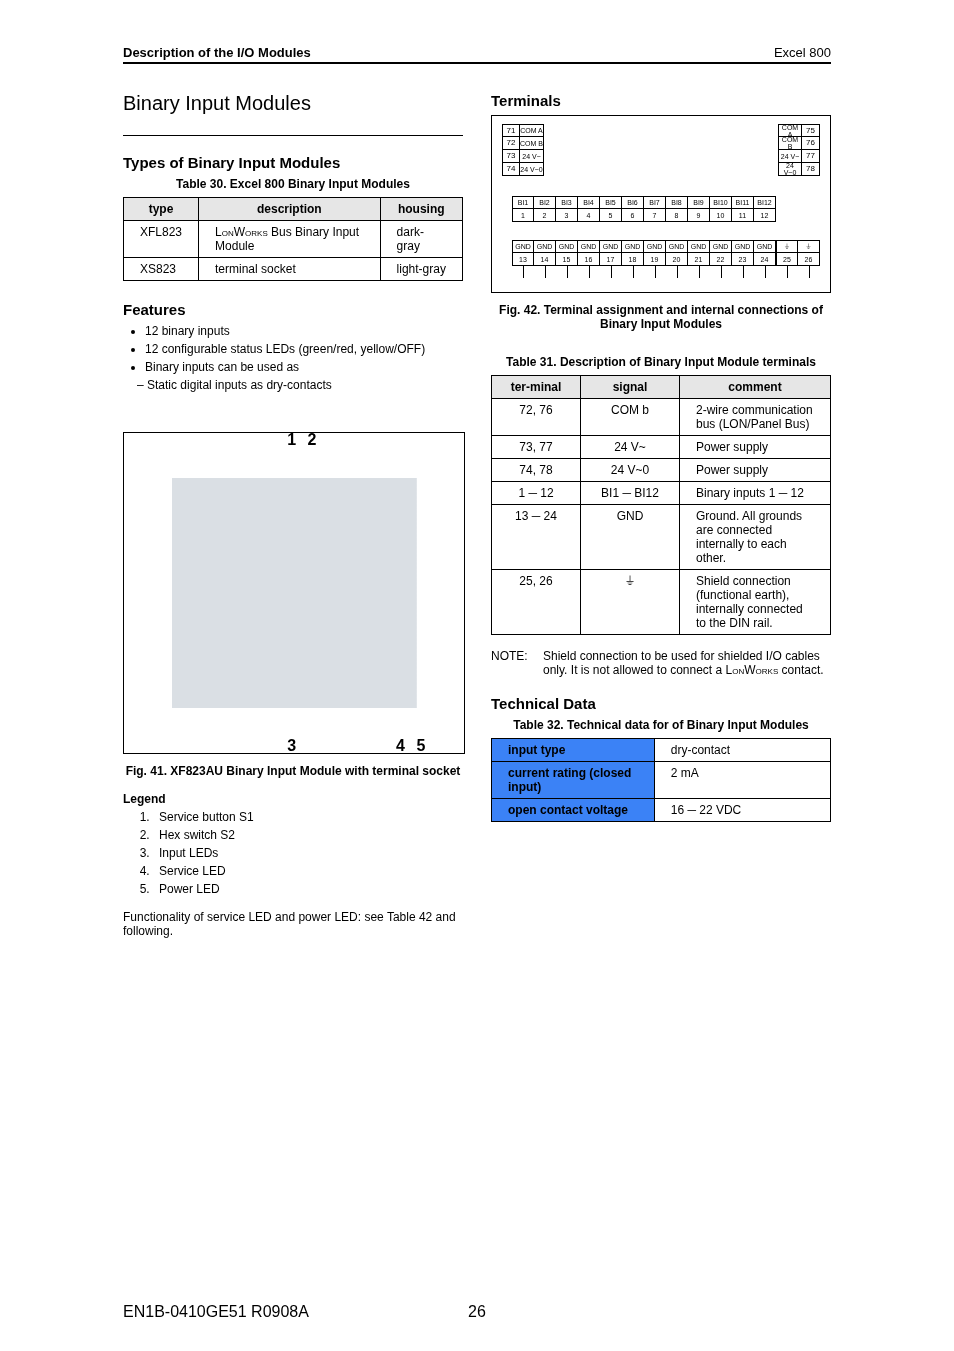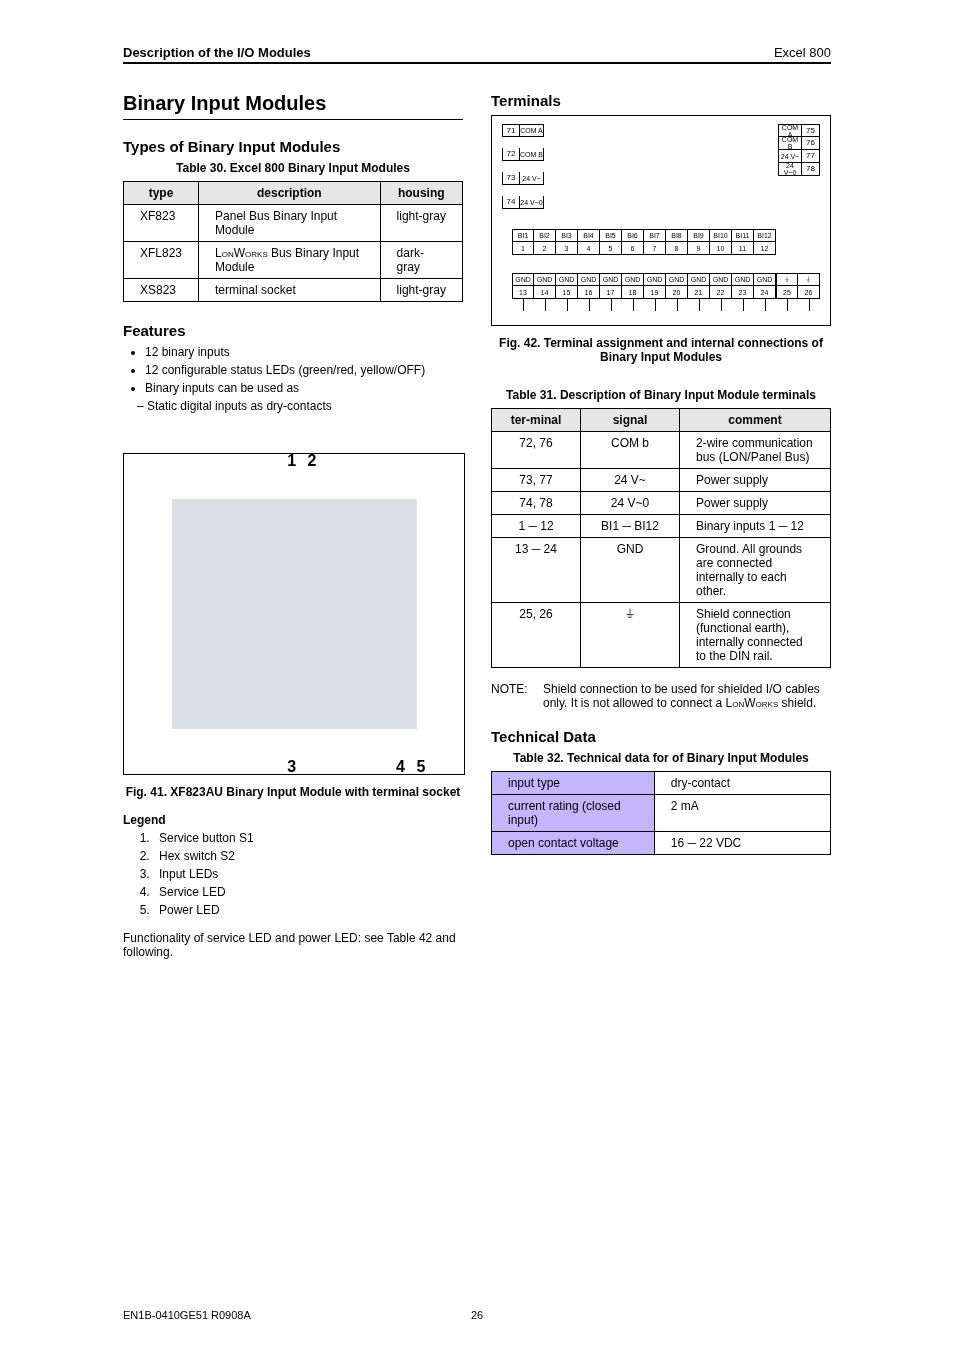--- a/index.html
+++ b/index.html
@@ -27,24 +27,24 @@
   }
   .header-left { font-weight: bold; font-size: 13px; }
   .header-right { font-size: 13px; }
   .columns {
     display: flex;
     gap: 28px;
   }
   .col { flex: 1; min-width: 0;}
   h2.section-title {
     font-size: 20px;
-    font-weight: bold;
+    font-weight: normal;
     margin: 0 0 18px 0;
     border-bottom: 1px solid #000;
-    padding-bottom: 4px;
+    padding-bottom: 20px;
   }
   h3.sub-title {
     font-size: 15px;
     font-weight: bold;
     margin: 0 0 6px 0;
   }
   .table-caption {
     text-align: center;
     font-weight: bold;
     font-size: 12px;
@@ -115,47 +115,47 @@
     width: 18px;
     height: 13px;
     box-sizing: border-box;
     font-size: 8px;
   }
   .tb.lbl { width: 24px; font-size:7px; text-align:center; line-height:1;}
   .tb.sm { width: 22px; height: 13px; font-size:7px; }
   .trow { display:flex; gap:0; }
   .trow .tb + .tb { border-left: none; }
   .trow + .trow .tb { border-top: none; }
-  .term-left-top { display:flex; flex-direction:column; gap:11px;}
+  .term-left-top { display:flex; flex-direction:column; gap:0;}
   .term-left-top .trow .tb:first-child { width:18px; }
   .term-top { display:flex; justify-content:space-between; margin-bottom: 20px;}
   .term-right-top { display:flex; flex-direction:column;margin-left:47px;}
   .term-mid { margin: 10px 0 0 10px;}
   .term-bot { margin: 18px 0 0 10px; display:flex; justify-content:space-between; align-items:flex-start;}
   .stub { width:1px; height:12px; background:#000; margin: 0 auto;}
   .stubs { display:flex; }
   .stubs > div { width:22px; text-align:center;}
   .earth { font-size:10px; }
 
   
   .t31 td:nth-child(1), .t31 th:nth-child(1){ text-align:center; width: 56px;}
   .t31 td:nth-child(2), .t31 th:nth-child(2){ text-align:center; width: 66px; margin-left: 40px;}
   .t31 th:nth-child(3){ text-align:center;}
 
   
-  .t32 td:first-child, .t32 th:first-child { font-weight:normal; background:#c4b5fd; width:48%;}
+  .t32 td:first-child, .t32 th:first-child { font-weight:bold; background:#3b82f6; width:48%;}
 
   .footer {
     position: absolute;
     bottom: 30px;
     left: 50px;
     right: 50px;
     display: flex;
     justify-content: space-between;
-    font-size: 11px;
+    font-size: 16px;
   }
   .footer .pg { position:absolute; left:50%; transform:translateX(-50%);}
 </style>
 </head>
 <body>
 
 <div class="page">
   <div class="header-row">
     <div class="header-left">Description of the I/O Modules</div>
     <div class="header-right">Excel 800</div>
@@ -169,25 +169,20 @@
       <div class="table-caption">Table 30. Excel 800 Binary Input Modules</div>
       <table class="data">
         <thead>
           <tr>
             <th>type</th>
             <th>description</th>
             <th>housing</th>
           </tr>
         </thead>
         <tbody>
-          <tr>
-            <td>XF823</td>
-            <td>Panel Bus Binary Input Module</td>
-            <td>light-gray</td>
-          </tr>
           <tr>
             <td>XFL823</td>
             <td><span>L</span><span style="font-variant:small-caps">on</span><span>W</span><span style="font-variant:small-caps">orks</span><span> Bus Binary Input Module</span></td>
             <td>dark-gray</td>
           </tr>
           <tr>
             <td>XS823</td>
             <td>terminal socket</td>
             <td>light-gray</td>
           </tr>
@@ -430,21 +425,21 @@
               <td>25, 26</td>
               <td>⏚</td>
               <td>Shield connection (functional earth), internally connected to the DIN rail.</td>
             </tr>
           </tbody>
       </table>
 
       <div class="note-row">
         <div class="note-label">NOTE:</div>
         <div class="note-text">
-          <span>Shield connection to be used for shielded I/O cables only. It is not allowed to connect a </span><span>L</span><span style="font-variant:small-caps">on</span><span>W</span><span style="font-variant:small-caps">orks</span><span> shield.</span>
+          <span>Shield connection to be used for shielded I/O cables only. It is not allowed to connect a </span><span>L</span><span style="font-variant:small-caps">on</span><span>W</span><span style="font-variant:small-caps">orks</span><span> contact.</span>
         </div>
       </div>
 
       <h3 class="sub-title">Technical Data</h3>
       <div class="table-caption">Table 32. Technical data for of Binary Input Modules</div>
       <table class="data t32">
         <tbody>
           <tr>
             <td>input type</td>
             <td>dry-contact</td>

